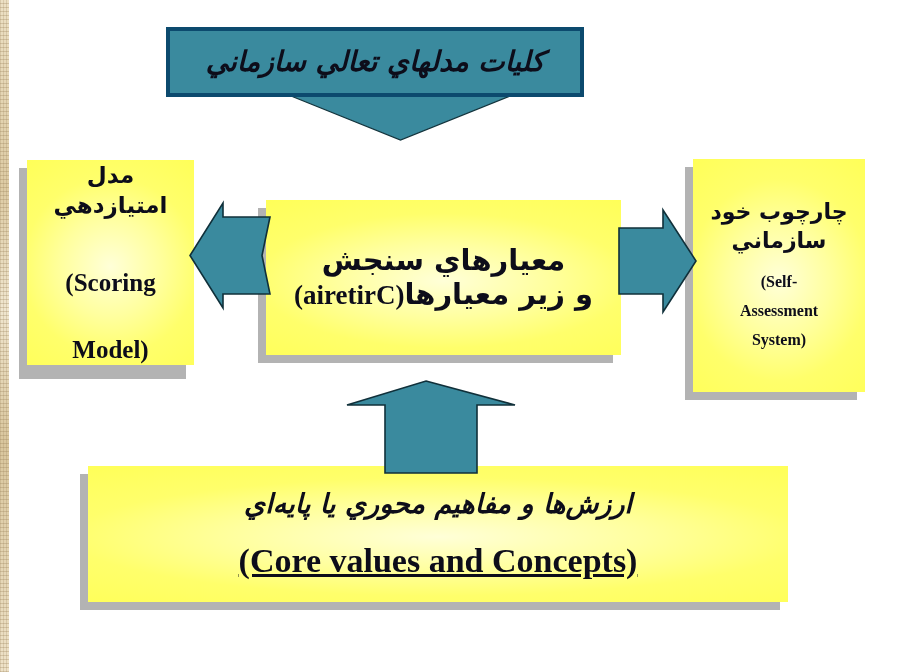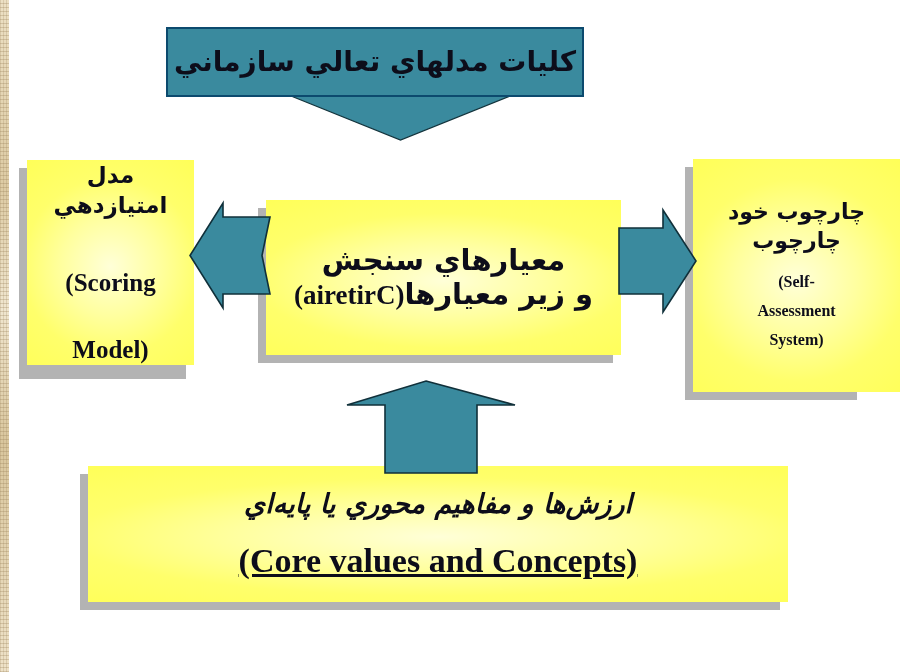--- a/index.html
+++ b/index.html
@@ -29,25 +29,26 @@
   }
 
   
   .shadow {
     position: absolute;
     background: #b3b3b3;
   }
   .teal-box {
     position: absolute;
     background: #3a8a9e;
-    border: 2px solid #0c4a6e;
+    border: 4px solid #0c4a6e;
     box-sizing: border-box;
     display: flex;
     align-items: center;
     justify-content: center;
+    font-style: italic;
   }
   .yellow-box {
     position: absolute;
     box-sizing: border-box;
     background: radial-gradient(ellipse 85% 70% at 50% 52%,
                 #ffffd8 0%, #ffff9e 35%, #ffff6b 62%, #ffff55 100%);
     display: flex;
     flex-direction: column;
     align-items: center;
     justify-content: center;
@@ -105,21 +106,21 @@
     width: 355px; height: 155px;
   }
   #center-box .fa { font-size: 29px; line-height: 34px; }
   #center-box .line2 { font-size: 25px; line-height: 34px; }
   #center-box .line2 .en { font-size: 27px; }
 
   
   #right-shadow { left: 685px; top: 167px; width: 172px; height: 233px; }
   #right-box {
     left: 693px; top: 159px;
-    width: 207px; height: 233px; text-align: right;
+    width: 172px; height: 233px; text-align: right;
   }
   #right-box .fa { font-size: 22px; line-height: 29px; }
   #right-box .en { font-size: 16px; line-height: 29px; }
   #right-box .gap { height: 12px; }
 
   
   #bottom-shadow { left: 80px; top: 474px; width: 700px; height: 136px; }
   #bottom-box {
     left: 88px; top: 466px;
     width: 700px; height: 136px;
@@ -173,21 +174,21 @@
 
   <div id="center-shadow" class="shadow"></div>
   <div id="center-box" class="yellow-box">
     <span class="fa">معيارهاي سنجش</span>
     <span class="line2 fa"><span class="fa">و زير معيارها</span><span class="en">(Criteria)</span></span>
   </div>
 
   <div id="right-shadow" class="shadow"></div>
   <div id="right-box" class="yellow-box">
     <span class="fa">چارچوب خود</span>
-    <span class="fa">چارچوب</span>
+    <span class="fa">سازماني</span>
     <span class="gap"></span>
     <span class="en">(Self-</span>
     <span class="en">Assessment</span>
     <span class="en">System)</span>
   </div>
 
   <div id="bottom-shadow" class="shadow"></div>
   <div id="bottom-box" class="yellow-box">
     <span class="fa">ارزش‌ها و مفاهيم محوري يا پايه‌اي</span>
     <span class="en">(Core values and Concepts)</span>

